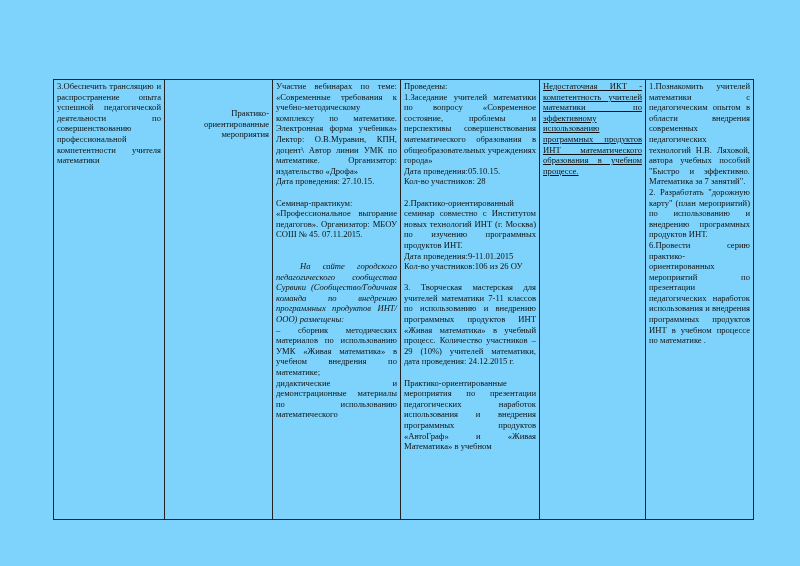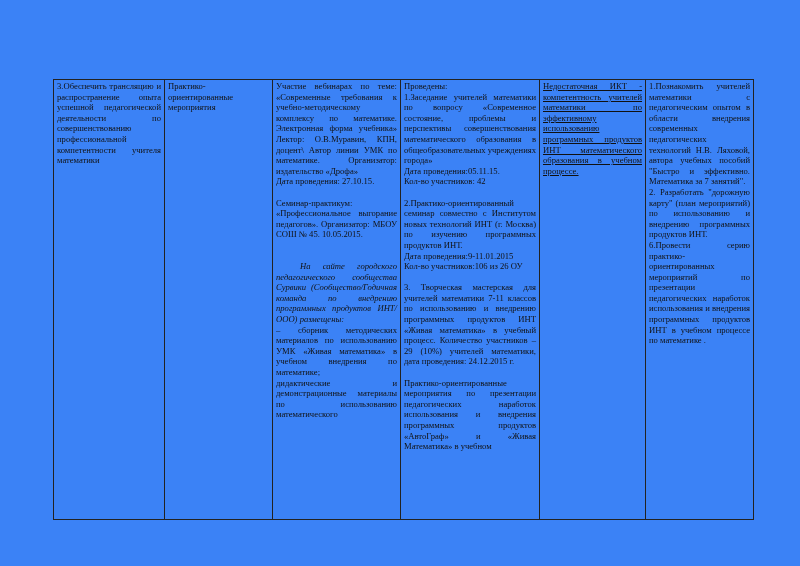--- a/index.html
+++ b/index.html
@@ -1,18 +1,18 @@
 <!DOCTYPE html>
 <html><head>
 <meta charset="utf-8">
 <style>
   html, body { margin: 0; padding: 0; background: #ffffff; }
   body { width: 800px; height: 566px; position: relative; overflow: hidden;
          font-family: "Liberation Serif", "DejaVu Serif", serif; color: #111; }
-  .page { position: absolute; left: 0; top: 0; width: 800px; height: 566px; background: #3b82f6; }
+  .page { position: absolute; left: 0; top: 0; width: 800px; height: 566px; background: #7dd3fc; }
   table.doc-table {
     position: absolute; left: 53px; top: 79px;
     border-collapse: collapse; table-layout: fixed;
     width: 695px; height: 441px;
   }
   table.doc-table td {
     border: 1px solid #222;
     vertical-align: top;
     padding: 1px 3px 0 3px;
     font-size: 8.6px;
@@ -22,51 +22,51 @@
   }
   td.c1 { width: 104px; }
   td.c2 { width: 101px; }
   td.c3 { width: 121px; border-left: 2px solid #222; }
   td.c4 { width: 132px; margin-left: 13px; }
   td.c5 { width: 99px; text-decoration: underline; }
   td.c6 { width: 101px; }
   .p { display: block; margin: 0; }
   .gap { display: block; height: 10.6px; }
   .indent { text-indent: 24px; font-style: italic; }
-  .l { text-align: left; }
+  .l { text-align: right; margin-top: 27px; }
 </style>
 </head>
 <body>
 
 <div class="page">
   <table class="doc-table">
     <tbody>
         <tr>
       <td class="c1">
         <span class="p">3.Обеспечить трансляцию и распространение опыта успешной педагогической деятельности по совершенствованию профессиональной компетентности учителя математики</span>
       </td>
       <td class="c2">
         <span class="p l">Практико-ориентированные мероприятия</span>
       </td>
       <td class="c3">
         <span class="p">Участие вебинарах по теме: «Современные требования к учебно-методическому комплексу по математике. Электронная форма учебника» Лектор: О.В.Муравин, КПН, доцент\ Автор линии УМК по математике. Организатор: издательство «Дрофа»</span>
         <span class="p"> Дата проведения: 27.10.15.</span>
         <span class="gap"></span>
-        <span class="p">Семинар-практикум: «Профессиональное выгорание педагогов». Организатор: МБОУ СОШ № 45. 10.05.2015.</span>
+        <span class="p">Семинар-практикум: «Профессиональное выгорание педагогов». Организатор: МБОУ СОШ № 45. 07.11.2015.</span>
         <span class="gap"></span>
         <span class="gap"></span>
         <span class="p indent">На сайте городского педагогического сообщества Сурвики (Сообщество/Годичная команда по внедрению программных продуктов ИНТ/ООО) размещены:</span>
         <span class="p">– сборник методических материалов по использованию УМК «Живая математика» в учебном внедрения по математике;</span>
         <span class="p">дидактические и демонстрационные материалы по использованию математического</span>
       </td>
       <td class="c4">
         <span class="p">Проведены:</span>
         <span class="p">1.Заседание учителей математики по вопросу «Современное состояние, проблемы и перспективы совершенствования математического образования в общеобразовательных учреждениях города»</span>
-        <span class="p">Дата проведения:05.11.15.</span>
-        <span class="p">Кол-во участников: 42</span>
+        <span class="p">Дата проведения:05.10.15.</span>
+        <span class="p">Кол-во участников: 28</span>
         <span class="gap"></span>
         <span class="p">2.Практико-ориентированный семинар совместно с Институтом новых технологий ИНТ (г. Москва) по изучению программных продуктов ИНТ.</span>
         <span class="p">Дата проведения:9-11.01.2015</span>
         <span class="p">Кол-во участников:106 из 26 ОУ</span>
         <span class="gap"></span>
         <span class="p">3. Творческая мастерская для учителей математики 7-11 классов по использованию и внедрению программных продуктов ИНТ «Живая математика» в учебный процесс. Количество участников – 29 (10%) учителей математики, дата проведения: 24.12.2015 г.</span>
         <span class="gap"></span>
         <span class="p">Практико-ориентированные мероприятия по презентации педагогических наработок использования и внедрения программных продуктов «АвтоГраф» и «Живая Математика» в учебном</span>
       </td>
       <td class="c5">

